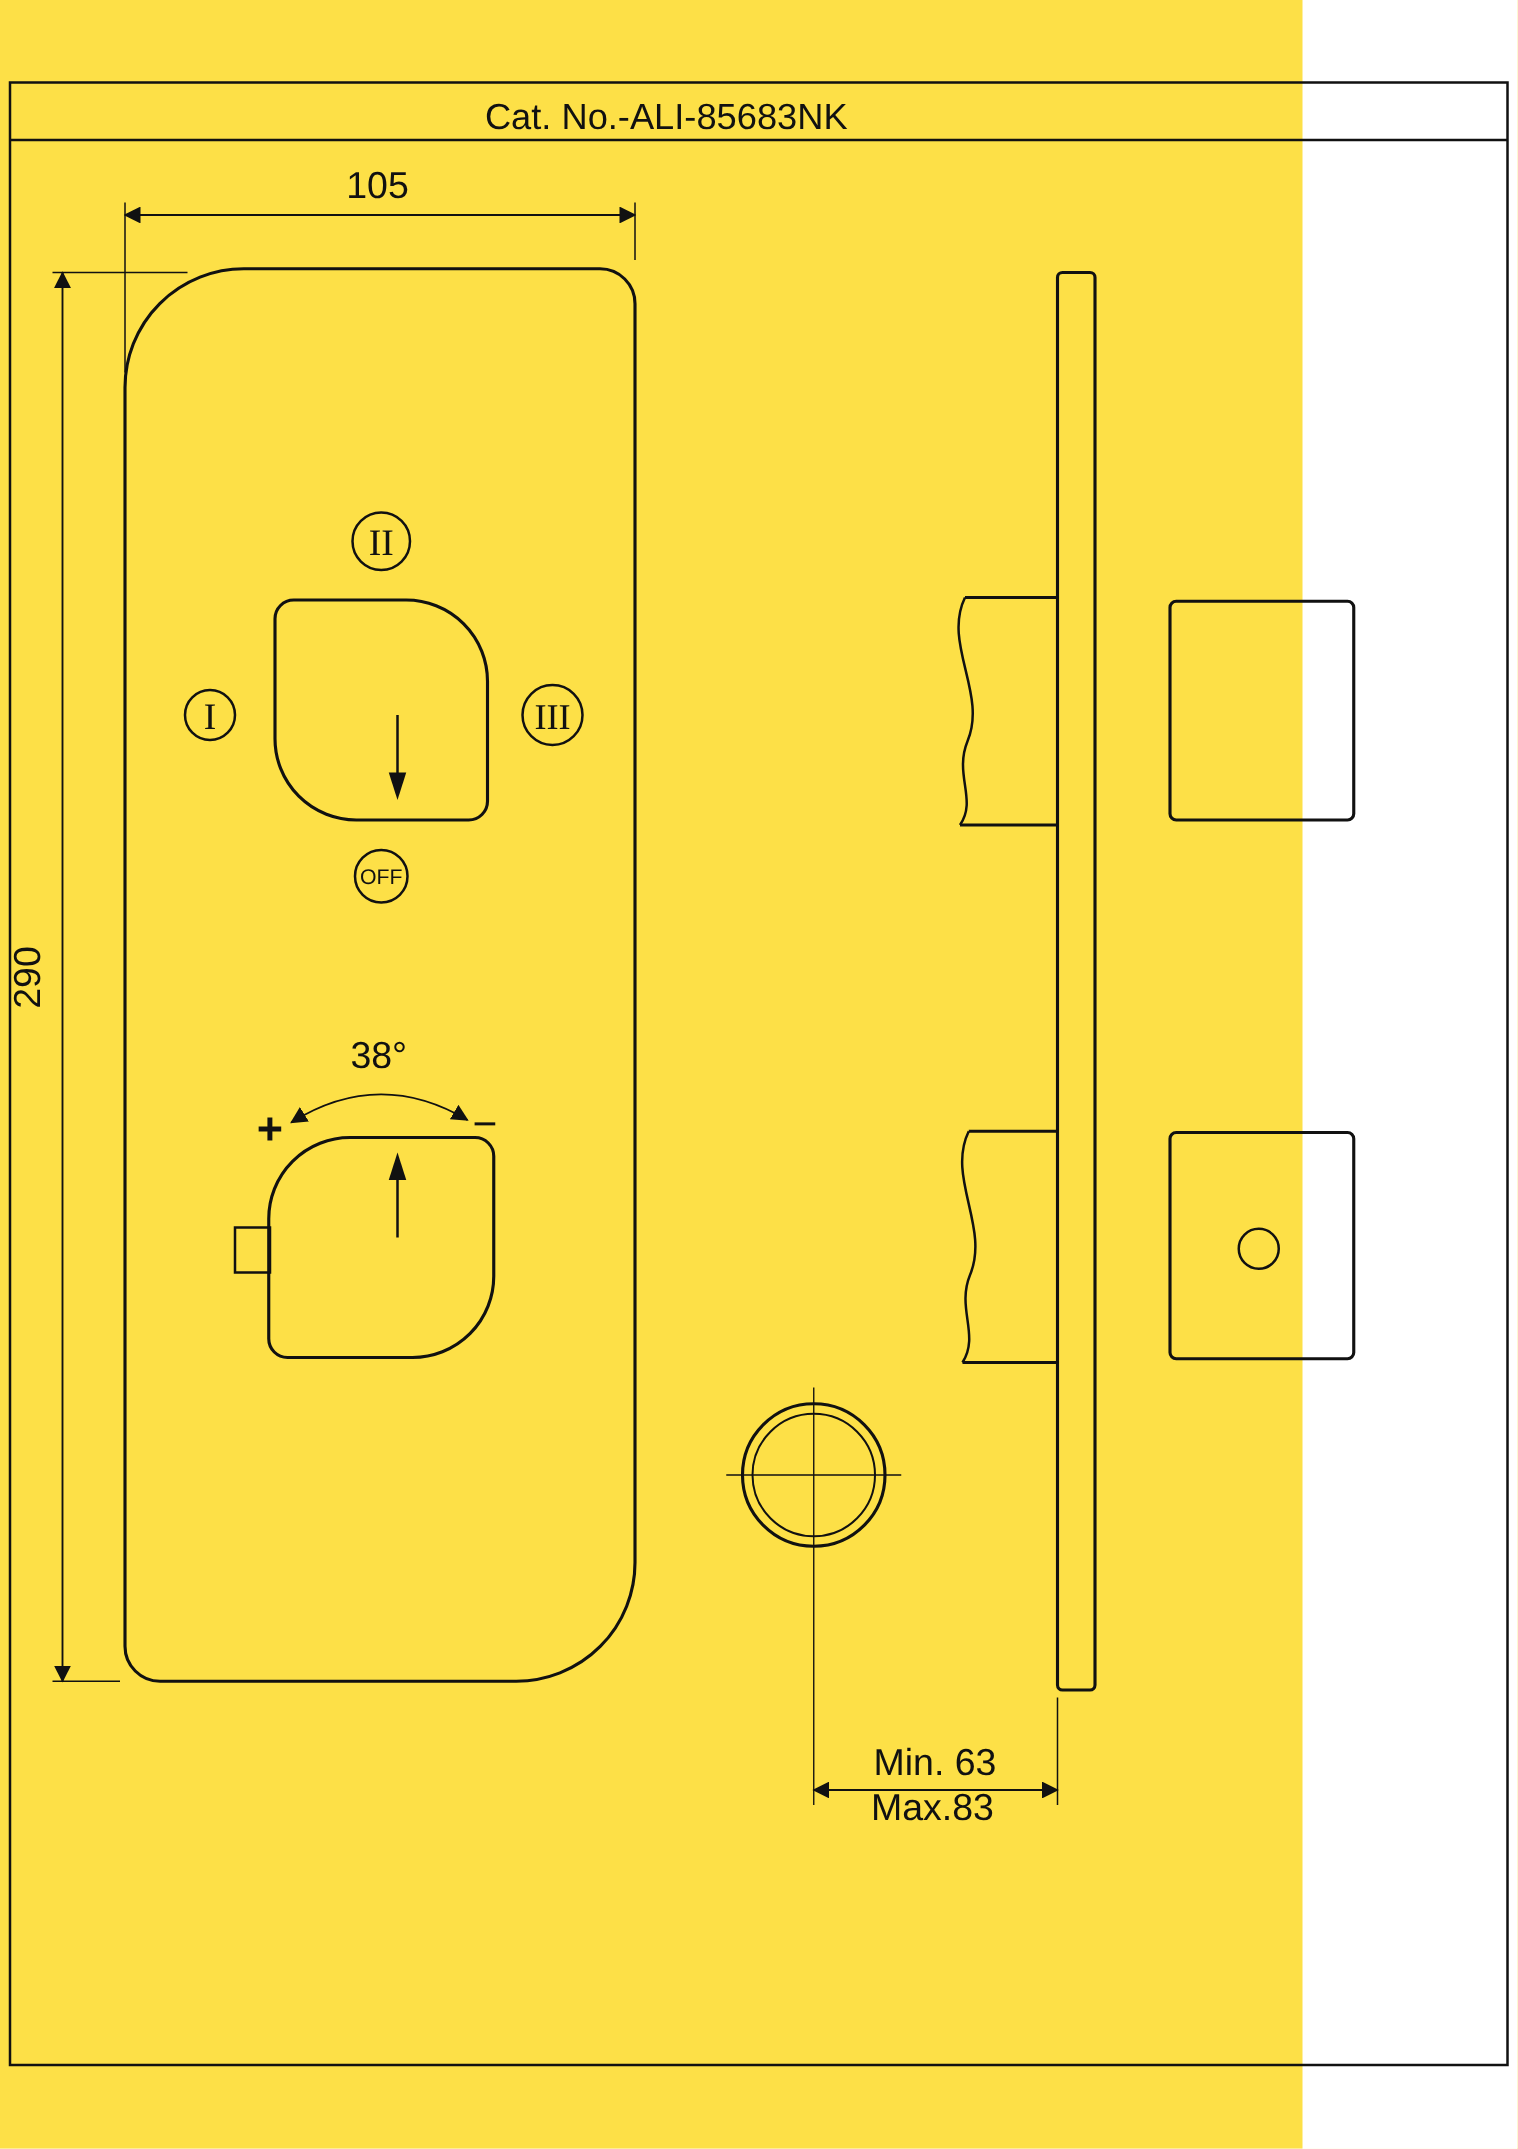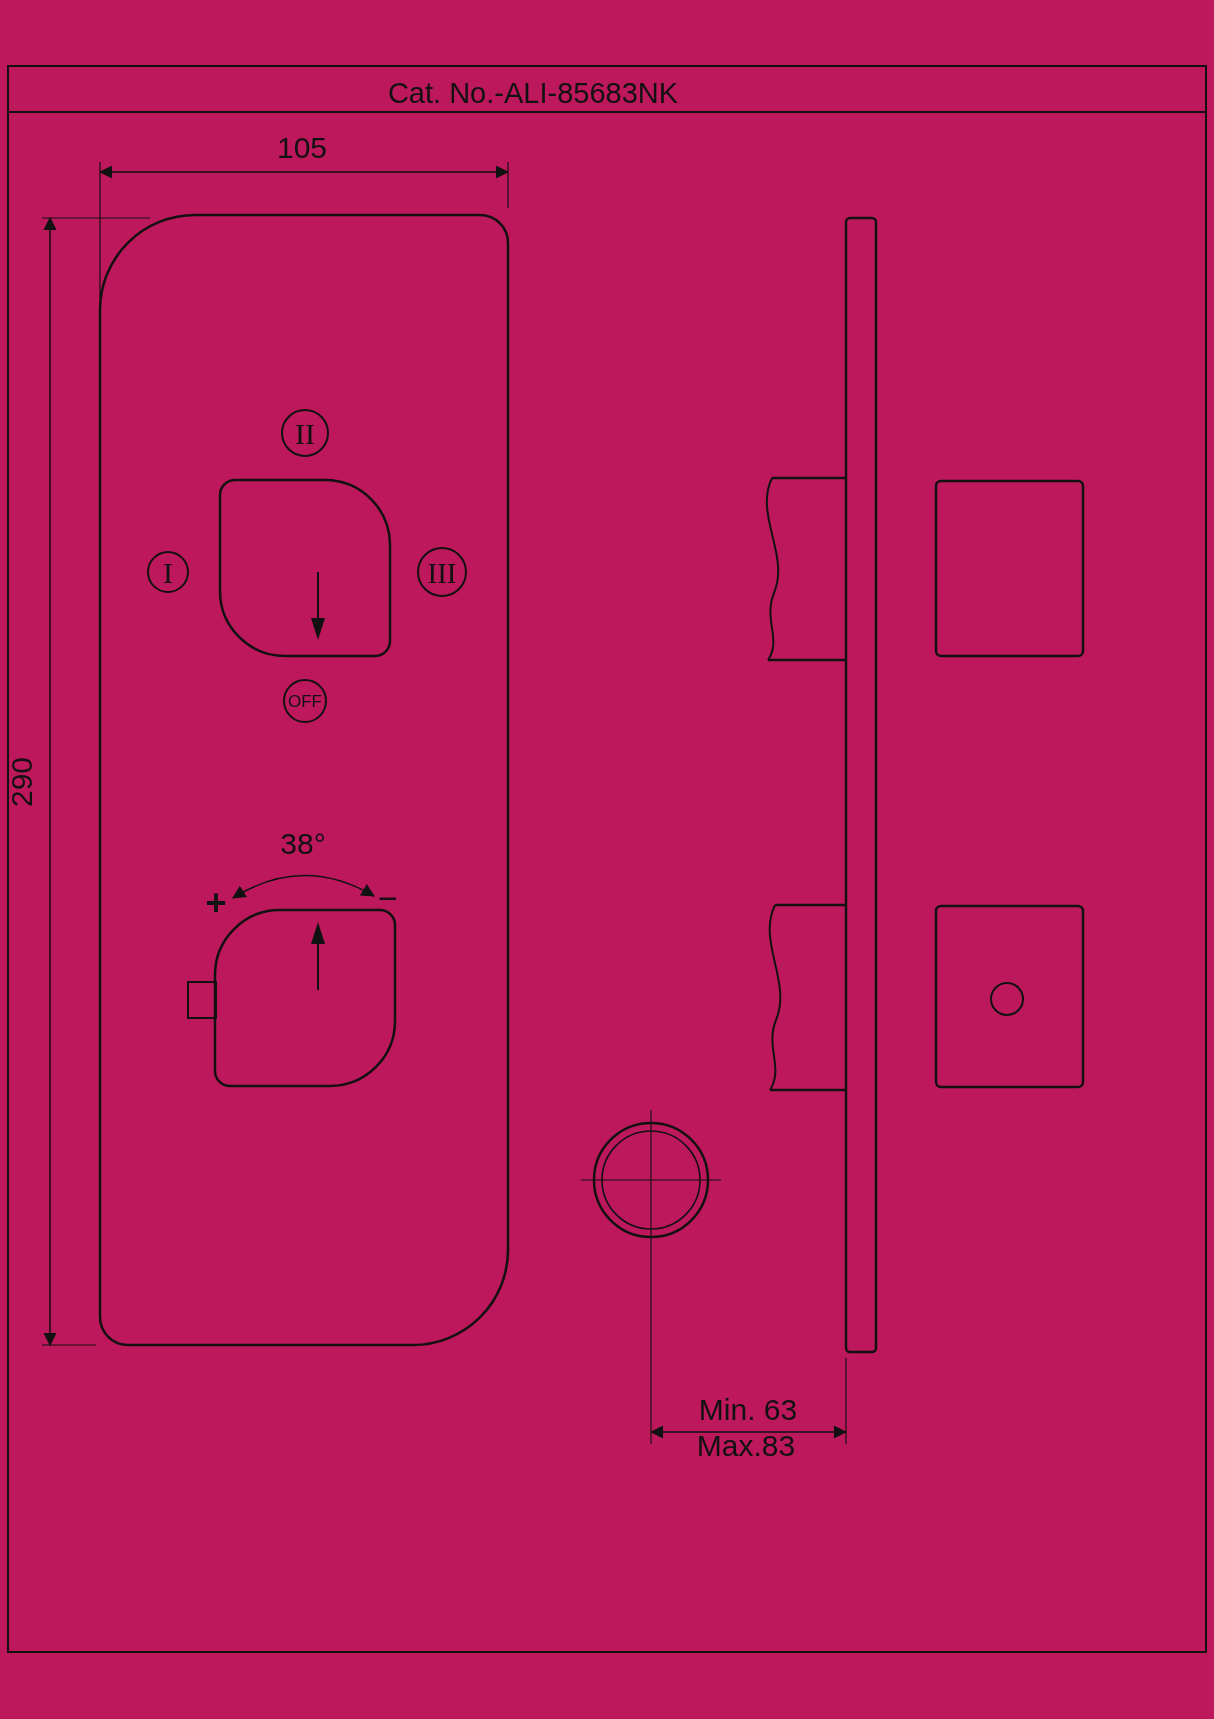--- a/index.html
+++ b/index.html
@@ -2,23 +2,23 @@
 <html><head>
 <meta charset="utf-8">
 <style>
   html, body {
     margin: 0;
     padding: 0;
     background: #ffffff;
   }
   #stage {
     position: relative;
-    width: 1214px;
+    width: 1042px;
     height: 1719px;
-    background: #be185d;
+    background: #fde047;
     font-family: "Liberation Sans", sans-serif;
   }
   svg { display: block; }
   .outline { fill: none; stroke: #111111; stroke-width: 2.5; }
   .outline-thin { fill: none; stroke: #111111; stroke-width: 2; }
   .border { fill: none; stroke: #111111; stroke-width: 2; }
   .dim { fill: none; stroke: #111111; stroke-width: 1.5; }
   .ext { fill: none; stroke: #111111; stroke-width: 1.2; }
   .centerline { fill: none; stroke: #111111; stroke-width: 1.1; }
   .lbl { fill: #111111; font-family: "Liberation Sans", sans-serif; }

